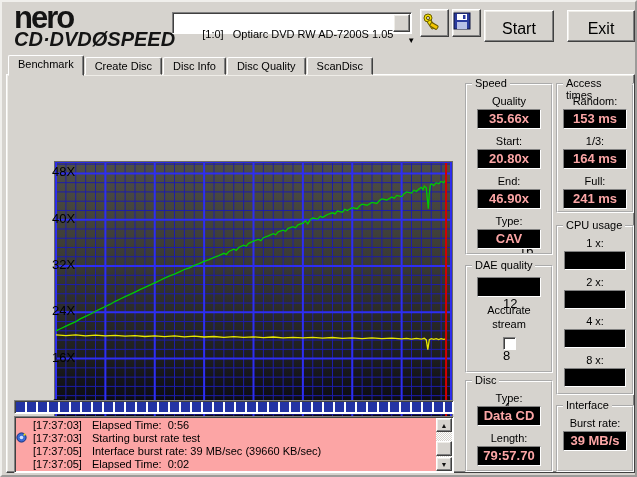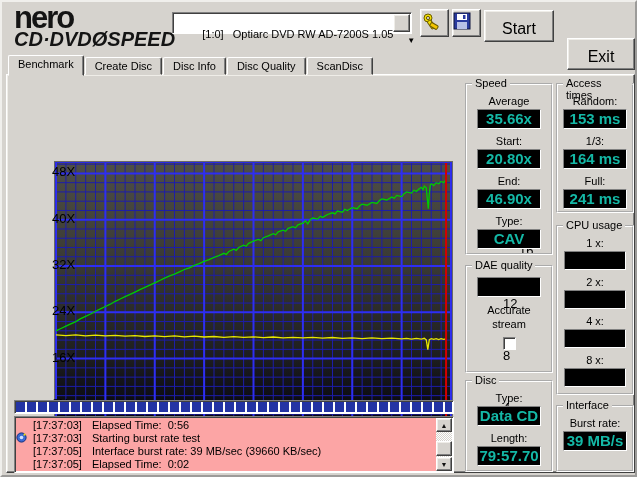--- a/index.html
+++ b/index.html
@@ -4,21 +4,21 @@
 <style>
   html,body{margin:0;padding:0;background:#9a9a9a;}
   *{box-sizing:border-box;font-family:"Liberation Sans",sans-serif;}
   #win{position:relative;width:637px;height:477px;background:#d6d3ce;overflow:hidden;
        border:2px outset #f0efec;}
   
   .raised{background:#d6d3ce;border:1px solid;border-color:#ffffff #404040 #404040 #ffffff;
           box-shadow:inset -1px -1px 0 #808080,inset 1px 1px 0 #efede8;}
   .sunken{background:#ffffff;border:1px solid;border-color:#808080 #ffffff #ffffff #808080;
           box-shadow:inset 1px 1px 0 #404040;}
-  .lcd{background:#000;color:#14b8a6;font-weight:bold;font-size:15px;text-align:center;
+  .lcd{background:#000;color:#fca5a5;font-weight:bold;font-size:13px;text-align:center;
        border:1px solid;border-color:#808080 #ffffff #ffffff #808080;
        height:20px;line-height:18px;letter-spacing:0px;}
   
   #logo{position:absolute;left:12px;top:2px;width:160px;color:#141414;cursor:default;}
   #logo .l1{font-size:31px;font-weight:bold;letter-spacing:-2px;line-height:28px;}
   #logo .l2{font-size:20px;font-weight:bold;font-style:italic;letter-spacing:0px;line-height:15px;}
   #drive{position:absolute;left:170px;top:10px;width:240px;height:22px;font-size:11px;
          padding:3px 20px 0 17px;cursor:default;white-space:pre;}
   #drive .arrowbtn{position:absolute;right:1px;top:1px;width:17px;height:18px;font-size:8px;
          text-align:center;line-height:17px;padding:0;}
@@ -101,21 +101,21 @@
     <span>
       <svg width="18" height="18" viewBox="0 0 18 18">
         <rect x="1" y="1" width="16" height="16" fill="#2a3a9e" stroke="#10163e"></rect>
         <rect x="4" y="2" width="10" height="6" fill="#ffffff"></rect>
         <rect x="10" y="3" width="2.5" height="4" fill="#2a3a9e"></rect>
         <rect x="4" y="10" width="10" height="7" fill="#b8c0e6"></rect>
       </svg>
     </span>
   </div>
   <button class="pushbtn raised" style="left:482px;width:70px;">Start</button>
-  <button class="pushbtn raised" style="left:565px;width:68px;margin-top:28px;">Exit</button>
+  <button class="pushbtn raised" style="left:565px;width:68px;">Exit</button>
 
   <div id="tabstrip">
       <div class="tab active">Benchmark</div>
       <div class="tab">Create Disc</div>
       <div class="tab">Disc Info</div>
       <div class="tab">Disc Quality</div>
       <div class="tab">ScanDisc</div>
     </div>
   <div id="page">
 
@@ -235,21 +235,21 @@
           <div class="ticklabel tl-x" style="left: 279.875px; top: 378px;">50</div>
           <div class="ticklabel tl-x" style="left: 329.25px; top: 378px;">60</div>
           <div class="ticklabel tl-x" style="left: 378.625px; top: 378px;">70</div>
           <div class="ticklabel tl-x" style="left: 428px; top: 378px;">80</div>
         </div>
     </div>
 
     <div class="group" style="left:458px;top:8px;width:88px;height:172px;">
       <span class="legend">Speed</span>
       <div class="fields">
-          <div class="plabel">Average</div>
+          <div class="plabel">Quality</div>
           <div class="lcd field-lcd">35.66x</div>
           <div class="plabel">Start:</div>
           <div class="lcd field-lcd">20.80x</div>
           <div class="plabel">End:</div>
           <div class="lcd field-lcd">46.90x</div>
           <div class="plabel">Type:</div>
           <div class="lcd field-lcd">CAV</div>
         </div>
     </div>
 

